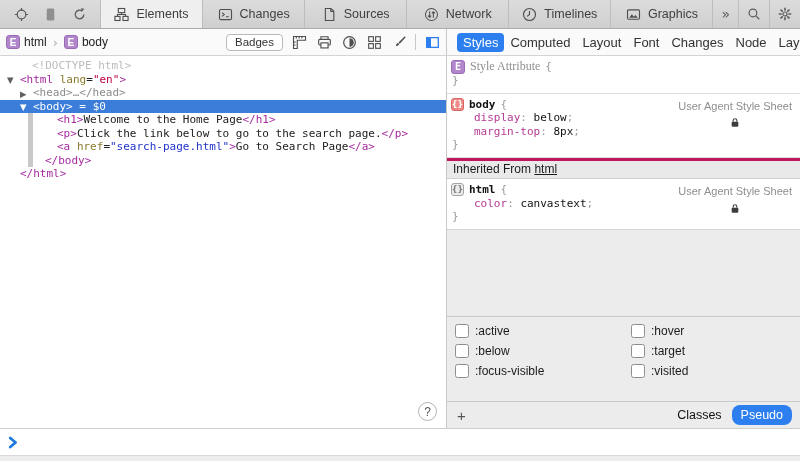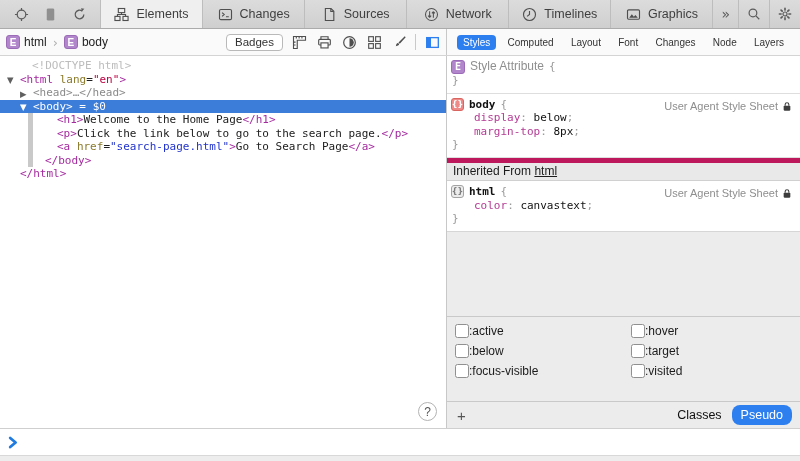--- a/index.html
+++ b/index.html
@@ -20,21 +20,21 @@
   
   .toolbar{position:absolute;top:29px;left:0;right:0;height:26px;border-bottom:1px solid #d4d4d4;display:flex;background:#fafafa;}
   .toolbar-left{width:447px;border-right:1px solid #c8c8c8;display:flex;align-items:center;padding:0 6px;gap:8px;box-sizing:border-box;}
   .breadcrumb{display:flex;align-items:center;gap:6px;font-size:12px;color:#222;}
   .crumb{display:flex;align-items:center;gap:4px;}
   .sep{color:#b0b0b0;font-size:13px;font-family:"DejaVu Sans",sans-serif;}
   .badges-btn{margin-left:auto;font-size:11.5px;color:#333;background:#fff;border:1px solid #b9b9b9;border-radius:4px;padding:1px 8px 2px;font-family:inherit;}
   .tool-icons{display:flex;align-items:center;gap:9px;}
   .icon-btn{background:none;border:none;padding:0;display:flex;width:16px;height:16px;align-items:center;justify-content:center;}
   .vdiv{width:1px;height:16px;background:#c9c9c9;}
-  .toolbar-right{flex:1;display:flex;align-items:center;justify-content:space-between;padding:0 10px;font-size:10px;min-width:0;}
+  .toolbar-right{flex:1;display:flex;align-items:center;justify-content:space-between;padding:0 10px;font-size:13px;min-width:0;}
   .stab{color:#333;padding:2px 6px;border-radius:4px;white-space:nowrap;}
   .stab.active{background:#2d7ff0;color:#fff;}
 
   
   .main{position:absolute;top:56px;left:0;right:0;bottom:33px;display:flex;}
   .dom-panel{width:447px;border-right:1px solid #c8c8c8;position:relative;background:#fff;box-sizing:border-box;}
   .tree{padding-top:3px;font-family:"DejaVu Sans Mono",monospace;font-size:11px;line-height:13.5px;}
   .tline{position:relative;white-space:pre;color:#202020;height:13.5px;}
   .tline.sel{background:#3b7dd8;}
   .tline.sel .tok,.tline.sel .disc{color:#fff;}
@@ -49,39 +49,39 @@
   .child-bar{position:absolute;left:28px;top:57px;width:5px;height:54px;background:#c9c9c9;}
   .help-btn{position:absolute;right:9px;bottom:7px;width:19px;height:19px;border-radius:50%;border:1px solid #b3b3b3;background:#fff;color:#555;font-size:12px;display:flex;align-items:center;justify-content:center;font-family:inherit;padding:0;}
 
   
   .styles-panel{flex:1;display:flex;flex-direction:column;background:#ececec;min-width:0;}
   .rules{background:#fff;font-family:"DejaVu Sans Mono",monospace;font-size:11px;line-height:13.5px;border-bottom:1px solid #d6d6d6;}
   .rule{padding:4px 0 5px;border-bottom:1px solid #dedede;position:relative;}
   .rule:last-child{border-bottom:none;}
   .rule-head{padding-left:4px;display:flex;align-items:center;gap:5px;}
   .selector{color:#111;font-weight:700;}
-  .selector.muted{color:#8f8f8f;font-weight:400;font-family:Liberation Sans, sans-serif;font-size:12px;}
+  .selector.muted{color:#8f8f8f;font-weight:400;font-family:Liberation Serif, serif;font-size:12px;}
   .obrace{color:#9a9a9a;}
-  .rule-src{position:absolute;right:8px;top:6px;color:#8e8e8e;font-family:"Liberation Sans",sans-serif;font-size:11px;display:flex;align-items:center;gap:4px;}
+  .rule-src{position:absolute;right:8px;top:6px;color:#8e8e8e;font-family:"Liberation Sans",sans-serif;font-size:11px;display:flex;align-items:center;gap:4px;flex-direction:column;}
   .prop{padding-left:27px;}
   .pname{color:#b53b95;margin-top:23px;}
   .punct{color:#9a9a9a;}
   .pval{color:#111;}
   .rclose{padding-left:5px;color:#9a9a9a;}
   .ric{width:13px;height:13px;border-radius:3px;font-size:8px;font-weight:700;display:flex;align-items:center;justify-content:center;font-family:"DejaVu Sans",sans-serif;flex:none;box-sizing:border-box;}
   .ric.pink{background:#ee8a87;border:1px solid #d96561;color:#fff;}
   .ric.gray{background:#ececec;border:1px solid #a3a3a3;color:#7d7d7d;}
   .ebadge{width:14px;height:14px;background:#b186ca;border:1px solid #9c6bb8;border-radius:3px;color:#fff;font-size:10px;font-weight:700;display:flex;align-items:center;justify-content:center;flex:none;box-sizing:border-box;}
-  .inherit-bar{background:#e9e9e9;border-top:5px solid #be185d;border-bottom:1px solid #d0d0d0;padding:2px 6px;font-size:12px;color:#1c1c1c;font-family:"Liberation Sans",sans-serif;}
+  .inherit-bar{background:#e9e9e9;border-top:3px solid #be185d;border-bottom:1px solid #d0d0d0;padding:2px 6px;font-size:12px;color:#1c1c1c;font-family:"Liberation Sans",sans-serif;}
   .ilink{text-decoration:underline;color:#1c1c1c;}
   .filler{flex:1;border-bottom:1px solid #c9c9c9;}
   .pseudo-area{height:84px;display:flex;padding:7px 8px 0;box-sizing:border-box;font-size:12px;color:#1b1b1b;}
   .pcol{display:flex;flex-direction:column;gap:6px;}
   .pcol.left{width:176px;}
-  .pitem{display:flex;align-items:center;}
+  .pitem{display:flex;align-items:center;gap:6px;}
   .cb{width:12px;height:12px;background:#fff;border:1px solid #909090;border-radius:2.5px;flex:none;}
   .filter-bar{height:26px;border-top:1px solid #c9c9c9;display:flex;align-items:center;gap:8px;padding:0 8px;}
   .plus-btn{background:none;border:none;font-size:15px;color:#555;padding:0 2px;font-family:inherit;}
   .filter-input{width:203px;height:18px;border:1px solid #c6c6c6;border-radius:4px;background:#fff;font-size:12px;padding:0 6px;font-family:inherit;color:#333;box-sizing:content-box;}
   .filter-input::placeholder{color:#9a9a9a;}
   .classes-btn{margin-left:auto;background:none;border:none;font-size:12.5px;color:#111;font-family:inherit;padding:2px 2px;}
   .pseudo-btn{background:#2d7ff0;color:#fff;border:none;border-radius:8px;font-size:12.5px;padding:3px 9px;font-family:inherit;}
 
   
   .console-row{position:absolute;left:0;right:0;bottom:6px;height:26px;border-top:1px solid #cfcfcf;background:#fff;display:flex;align-items:center;padding:0 8px;box-sizing:content-box;}

